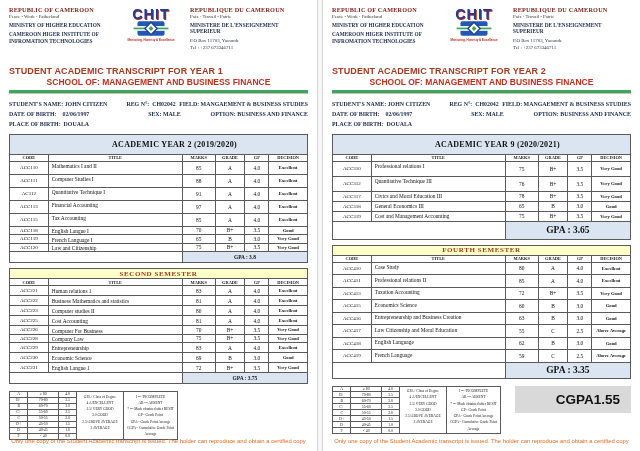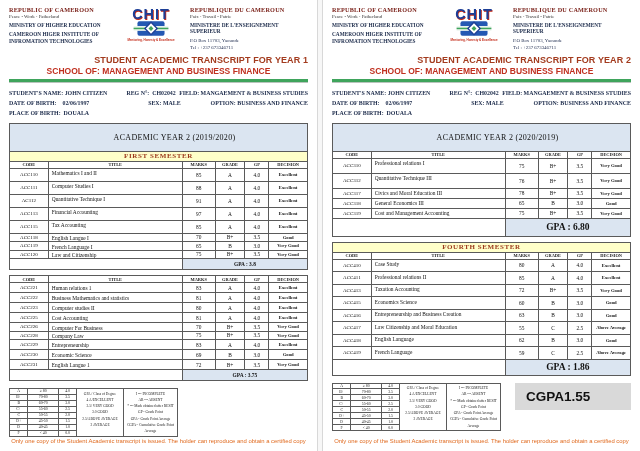--- a/index.html
+++ b/index.html
@@ -17,35 +17,35 @@
   .motto   { font-size:4.8px; color:#333; margin-top:1px; }
   .min     { font-size:5.3px; font-weight:bold; color:#1b2a4a; margin-top:3px; }
   .inst    { font-size:5.3px; font-weight:bold; color:#1b2a4a; margin-top:3px; line-height:1.35; }
   .addr    { font-size:4.9px; color:#243153; margin-top:3px; line-height:1.5; }
   .logo-svg { width:58px; height:42px; }
   .lg-text { font-family:"Liberation Sans",sans-serif; font-weight:bold; font-size:15px; fill:#1d3e96; letter-spacing:1px; text-anchor:middle; }
   .lg-text.red { fill:#c22715; }
   .lg-tag  { font-family:"Liberation Sans",sans-serif; font-weight:bold; font-size:3.1px; fill:#c22715; text-anchor:middle; }
 
   
-  .doc-title  { text-align:right; font-family:"Liberation Sans",sans-serif; font-weight:bold; font-size:9px; color:#a33b1e; margin-top:3px; letter-spacing:.1px; }
+  .doc-title  { text-align:left; font-family:"Liberation Sans",sans-serif; font-weight:bold; font-size:9px; color:#a33b1e; margin-top:14px; letter-spacing:.1px; }
   .doc-school { text-align:center; font-family:"Liberation Sans",sans-serif; font-weight:bold; font-size:8.5px; color:#c0301f; margin-top:1px; }
   .rule { height:2.5px; background:#3fa45c; margin-top:3px; box-shadow:0 1px 0 #b9c4bd; }
 
   
   .stud { margin-top:6px; font-weight:bold; color:#1b2a4a; }
   .srow { display:flex; line-height:10px; white-space:pre; }
   .s1 { width:49%; } .s2 { width:22%; } .s3 { flex:1; white-space:nowrap; }
   .stud span { font-size:5.9px; }
 
   
   table.course { width:100%; border-collapse:collapse; table-layout:fixed; margin-top:5px; }
   .course th, .course td { border:1px solid #5a5a5a; overflow:hidden; }
   .course col.w0{width:13%} .course col.w1{width:45%} .course col.w2{width:11%} .course col.w3{width:10%} .course col.w4{width:8%} .course col.w5{width:13%}
-  tr.yearbar th { background:#dbe5f1; font-size:8px; font-weight:normal; color:#111; height:28px; letter-spacing:.3px;padding-left:32px; }
+  tr.yearbar th { background:#dbe5f1; font-size:8px; font-weight:bold; color:#111; height:20px; letter-spacing:.3px;padding-left:32px; }
   tr.sembar th  { background:#ffffc9; font-size:7px; font-weight:bold; color:#9c3a1d; height:10px; letter-spacing:.6px; }
   tr.cols th { font-size:4.4px; font-weight:bold; height:7px; background:#fff; color:#222; }
   .course td { font-size:5.4px; text-align:center; color:#111; padding:0 1px; vertical-align:middle; }
   .course td.c1 { text-align:left; padding-left:3px; vertical-align:top; padding-top:1.5px; }
   .course td.c0 { font-size:5px; }
   .course td.c5 { font-size:4.7px; font-weight:bold; }
   .gpa-cell { background:#dbe5f1; font-weight:bold; font-size:7px; text-align:center; height:11px; }
   .p2 .gpa-cell { font-size:9.5px; }
   .p2 .t-s3 + tfoot .gpa-cell { height:18px; }
 
@@ -60,21 +60,21 @@
   .gpa-mid { height:16px; }
 
   
   .legend-row { display:flex; align-items:flex-start; margin-top:7px; }
   .legend { display:flex; align-items:stretch; }
   table.lg { border-collapse:collapse; width:68px; }
   .lg td { border:1px solid #5a5a5a; font-size:3.8px; height:5.4px; text-align:center; padding:0; color:#222; }
   .lc, .la { border:1px solid #5a5a5a; font-size:3.6px; color:#222; text-align:center; padding:1.5px 2px; line-height:1.75; }
   .lc { width:47px; border-left:none; }
   .la { width:54px; border-left:none; }
-  .cgpa { background:#d9d9d9; width:122px; height:27px; margin-left:14px; display:flex; align-items:center; justify-content:flex-start; padding:0 11px; font-family:"Liberation Sans",sans-serif; font-weight:bold; font-size:13.5px; color:#111; }
+  .cgpa { background:#d9d9d9; width:122px; height:27px; margin-left:14px; display:flex; align-items:center; justify-content:flex-end; padding:0 11px; font-family:"Liberation Sans",sans-serif; font-weight:bold; font-size:13.5px; color:#111; }
 
   .note { position:absolute; bottom:7px; left:0; width:100%; text-align:center; font-family:"Liberation Sans",sans-serif; font-size:5.9px; color:#e06a1f; }
 </style>
 </head>
 <body>
 
 <div class="sheet-wrap">
 
   <div class="page p1">
     <div class="hdr">
@@ -138,23 +138,20 @@
           <col class="w1">
           <col class="w2">
           <col class="w3">
           <col class="w4">
           <col class="w5">
         </colgroup>
       <thead>
         <tr class="yearbar">
             <th colspan="6">ACADEMIC YEAR 2 (2019/2020)</th>
           </tr>
-        <tr class="sembar">
-            <th colspan="6">FIRST  SEMESTER</th>
-          </tr>
         <tr class="cols">
           <th>CODE</th>
           <th>TITLE</th>
           <th>MARKS</th>
           <th>GRADE</th>
           <th>GP</th>
           <th>DECISION</th>
         </tr>
       </thead>
       <tbody class="t-s1">
@@ -234,20 +231,23 @@
     <table class="course">
       <colgroup>
           <col class="w0">
           <col class="w1">
           <col class="w2">
           <col class="w3">
           <col class="w4">
           <col class="w5">
         </colgroup>
       <thead>
+        <tr class="sembar">
+            <th colspan="6">SECOND SEMESTER</th>
+          </tr>
         <tr class="cols">
           <th>CODE</th>
           <th>TITLE</th>
           <th>MARKS</th>
           <th>GRADE</th>
           <th>GP</th>
           <th>DECISION</th>
         </tr>
       </thead>
       <tbody class="t-s2">
@@ -460,21 +460,21 @@
       <colgroup>
           <col class="w0">
           <col class="w1">
           <col class="w2">
           <col class="w3">
           <col class="w4">
           <col class="w5">
         </colgroup>
       <thead>
         <tr class="yearbar">
-            <th colspan="6">ACADEMIC YEAR 2 (2020/2019)</th>
+            <th colspan="6">ACADEMIC YEAR 9 (2020/2021)</th>
           </tr>
         <tr class="cols">
           <th>CODE</th>
           <th>TITLE</th>
           <th>MARKS</th>
           <th>GRADE</th>
           <th>GP</th>
           <th>DECISION</th>
         </tr>
       </thead>
@@ -516,21 +516,21 @@
             <td class="c1">Cost and Management  Accounting</td>
             <td class="c2">75</td>
             <td class="c3">B+</td>
             <td class="c4">3.5</td>
             <td class="c5">Very Good</td>
           </tr>
         </tbody>
       <tfoot>
         <tr>
           <td colspan="2"></td>
-          <td colspan="4" class="gpa-cell gpa-tall">GPA : 6.80</td>
+          <td colspan="4" class="gpa-cell gpa-tall">GPA : 3.65</td>
         </tr>
       </tfoot>
     </table>
 
     <table class="course">
       <colgroup>
           <col class="w0">
           <col class="w1">
           <col class="w2">
           <col class="w3">
@@ -612,21 +612,21 @@
             <td class="c1">French Language</td>
             <td class="c2">59</td>
             <td class="c3">C</td>
             <td class="c4">2.5</td>
             <td class="c5">Above Average</td>
           </tr>
         </tbody>
       <tfoot>
         <tr>
           <td colspan="2"></td>
-          <td colspan="4" class="gpa-cell gpa-mid">GPA : 1.86</td>
+          <td colspan="4" class="gpa-cell gpa-mid">GPA : 3.35</td>
         </tr>
       </tfoot>
     </table>
 
     <div class="legend-row">
       <div class="legend">
         <table class="lg">
           <tbody>
               <tr>
                 <td class="c0">A</td>

